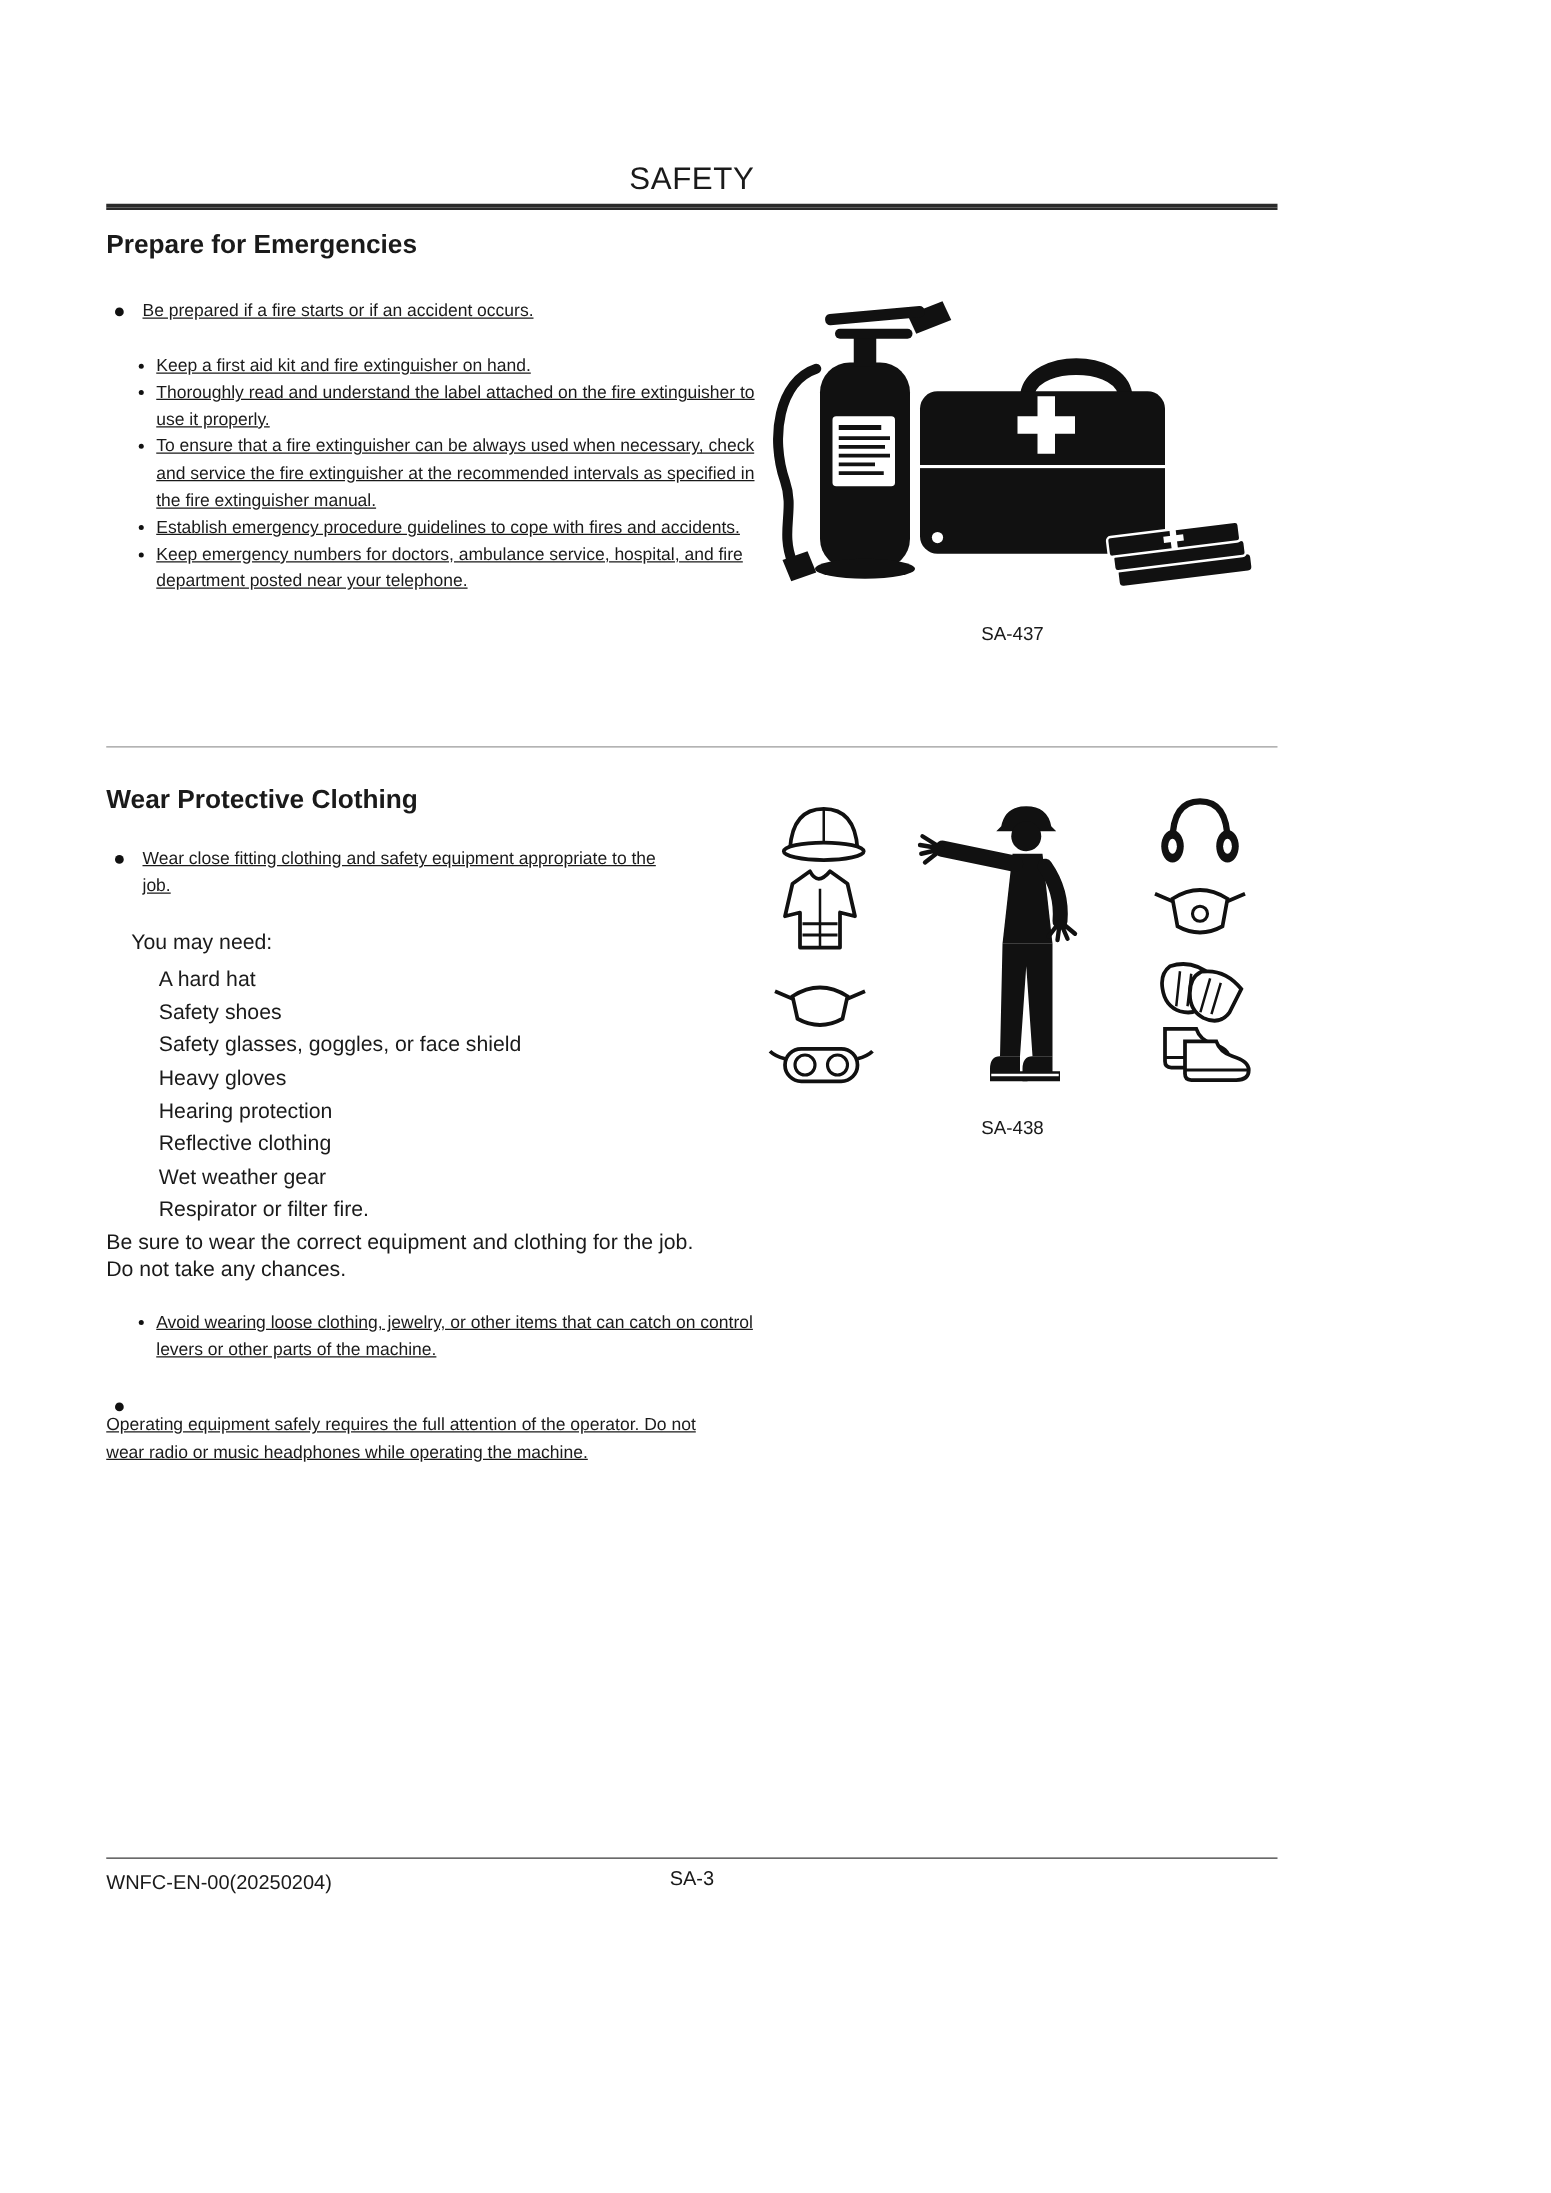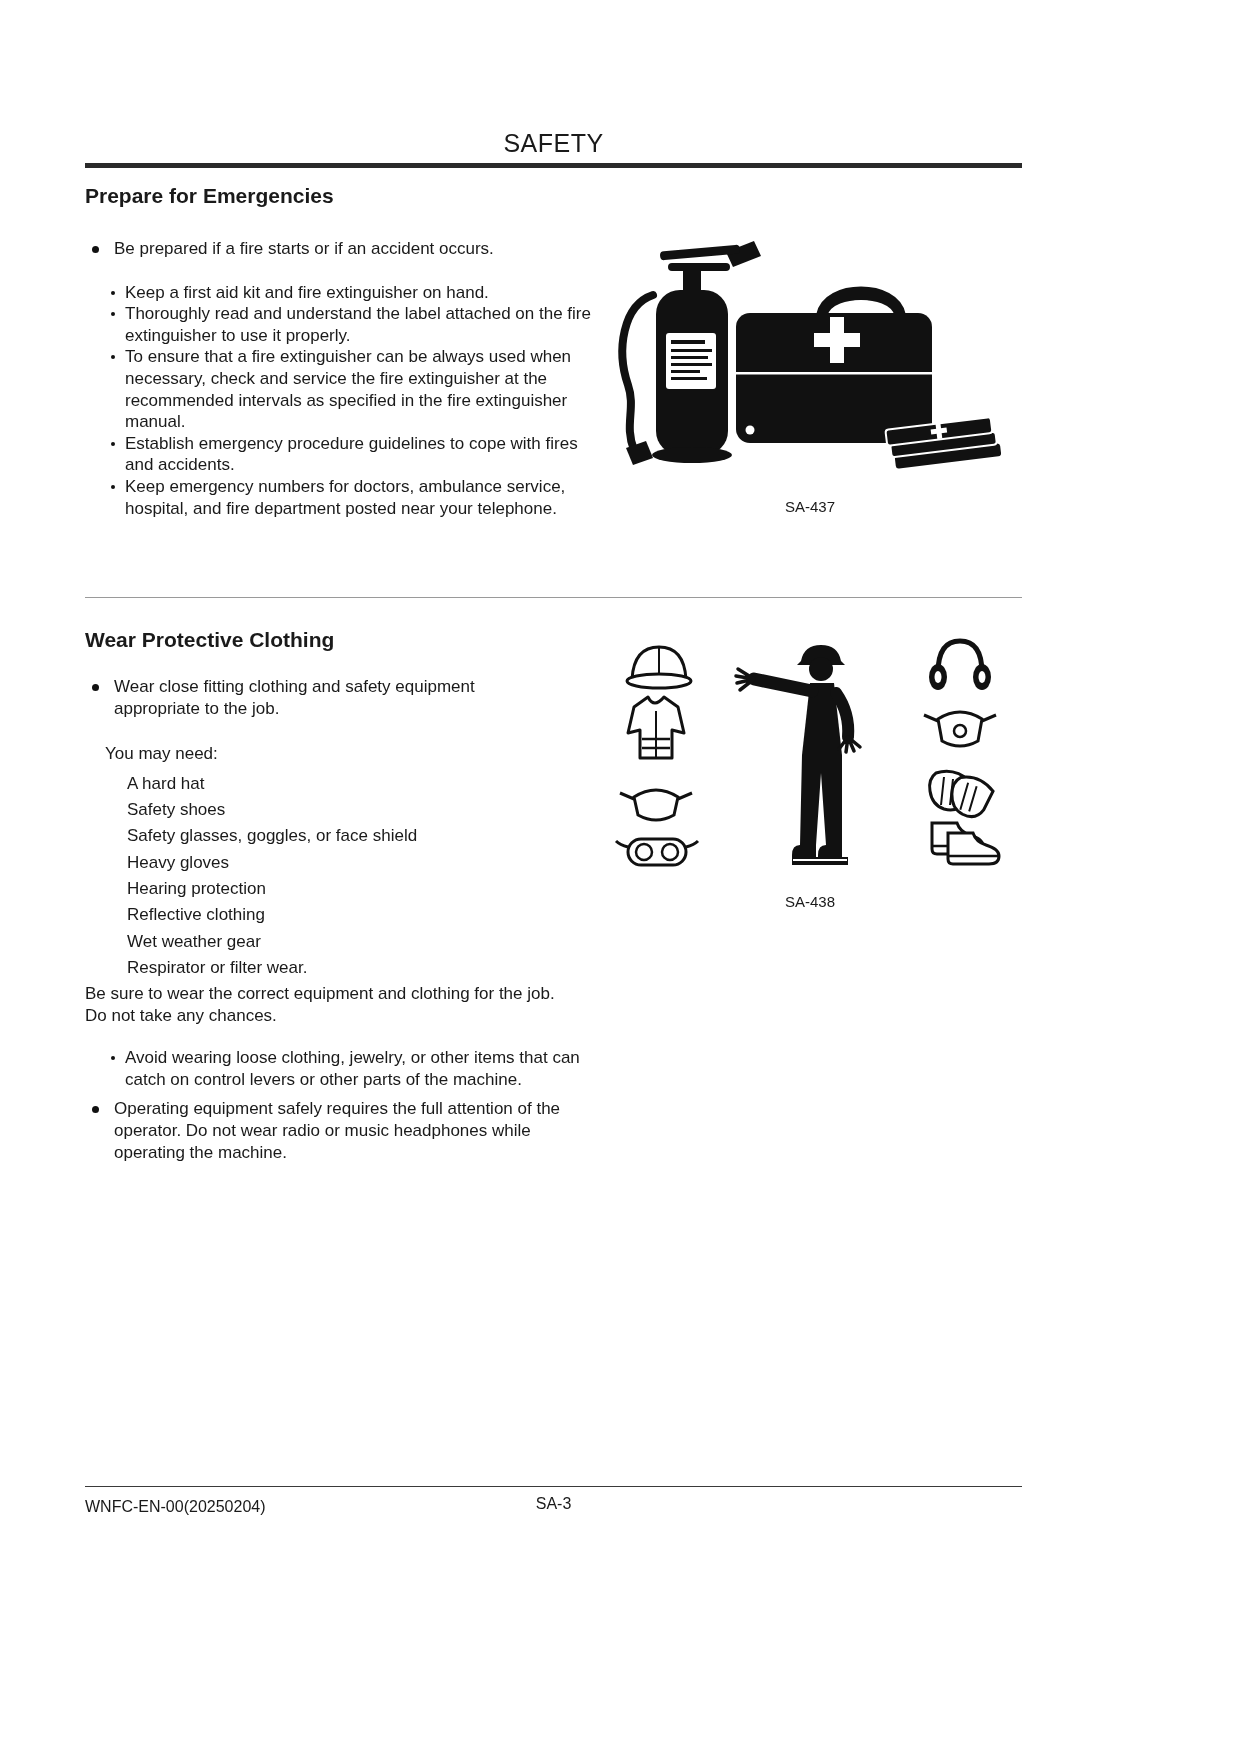--- a/index.html
+++ b/index.html
@@ -13,38 +13,38 @@
                  border-top:3px solid #2a2a2a; border-bottom:2px solid #2a2a2a; }
 
   .sec { position:absolute; left:85px; width:545px; }
   .sec-heading { font-size:21px; font-weight:700; line-height:24px; }
 
   .bullet-row { display:flex; align-items:flex-start; }
   .dot { flex:0 0 auto; width:7px; height:7px; border-radius:50%; background:#111;
          margin:8px 15px 0 7px; }
   .subdot { flex:0 0 auto; width:4px; height:4px; border-radius:50%; background:#111;
             margin:9px 10px 0 26px; }
-  .btxt { font-size:17px; line-height:21.6px; }
+  .btxt { font-size:14px; line-height:21.6px;text-decoration:underline; }
 
   .sub-list { margin-top:22px; list-style:none; }
   .sub-list li { display:flex; align-items:flex-start; }
   .sub-list .btxt { max-width:480px; }
 
   .lead1 { margin-top:30px; }
   .lead2 { margin-top:24px; }
   .lead2 .btxt { max-width:420px; }
 
   .need-intro { margin:24px 0 0 20px; font-size:17px; line-height:21.6px; }
   .need-list { margin:6px 0 0 42px; list-style:none; }
   .need-list li { font-size:17px; line-height:26.3px; }
 
   .note { margin-top:2px; font-size:17px; line-height:22px; max-width:475px; }
   .sub-single { margin-top:20px; }
   .sub-single .btxt { max-width:483px; }
-  .bullet2 { margin-top:8px; }
+  .bullet2 { margin-top:24px;flex-direction:column; }
   .bullet2 .btxt { max-width:478px; }
 
   figure { position:absolute; margin:0; }
   .fig1 { left:598px; top:220px; width:424px; }
   .fig2 { left:598px; top:633px; width:424px; }
   figcaption { text-align:center; font-size:15px; color:#1a1a1a; margin-top:6px; }
 
   .section-divider { position:absolute; top:597px; left:85px; width:937px;
                      border-top:1.5px solid #9a9a9a; }
 
@@ -146,21 +146,21 @@
     <div class="need-intro">You may need:</div>
 
     <ul class="need-list">
       <li>A hard hat</li>
       <li>Safety shoes</li>
       <li>Safety glasses, goggles, or face shield</li>
       <li>Heavy gloves</li>
       <li>Hearing protection</li>
       <li>Reflective clothing</li>
       <li>Wet weather gear</li>
-      <li>Respirator or filter wear.</li>
+      <li>Respirator or filter fire.</li>
     </ul>
 
     <p class="note">Be sure to wear the correct equipment and clothing for the job. Do not take any chances.</p>
 
     <div class="bullet-row sub-single">
       <span class="subdot"></span>
       <span class="btxt">Avoid wearing loose clothing, jewelry, or other items that can catch on control levers or other parts of the machine.</span>
     </div>
 
     <div class="bullet-row bullet2">

